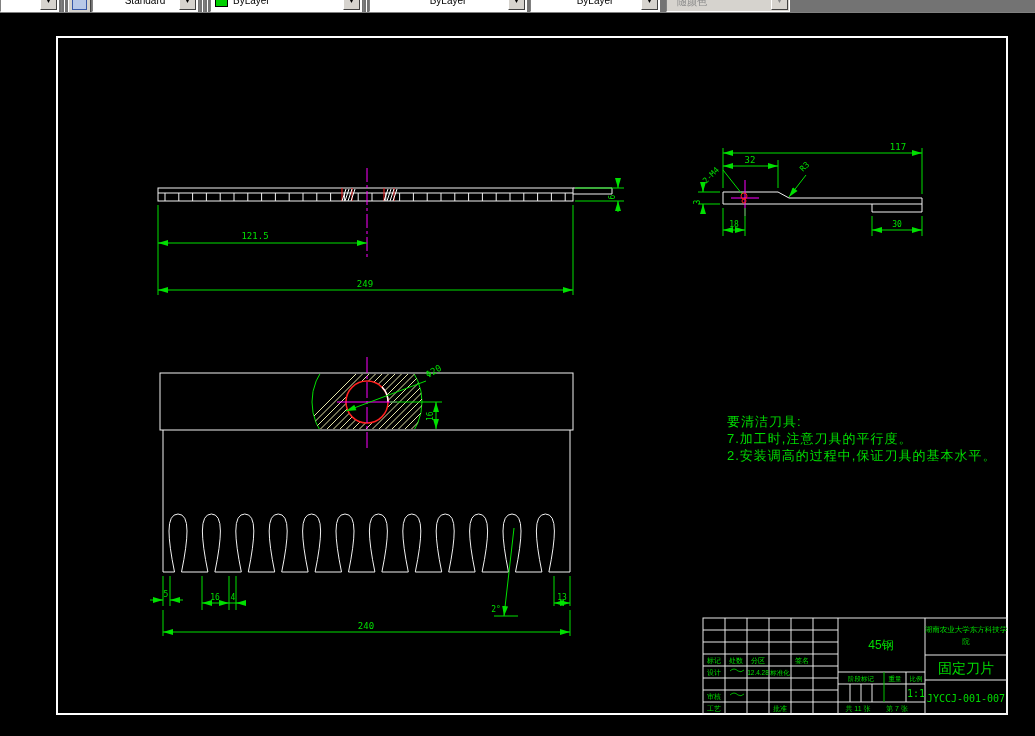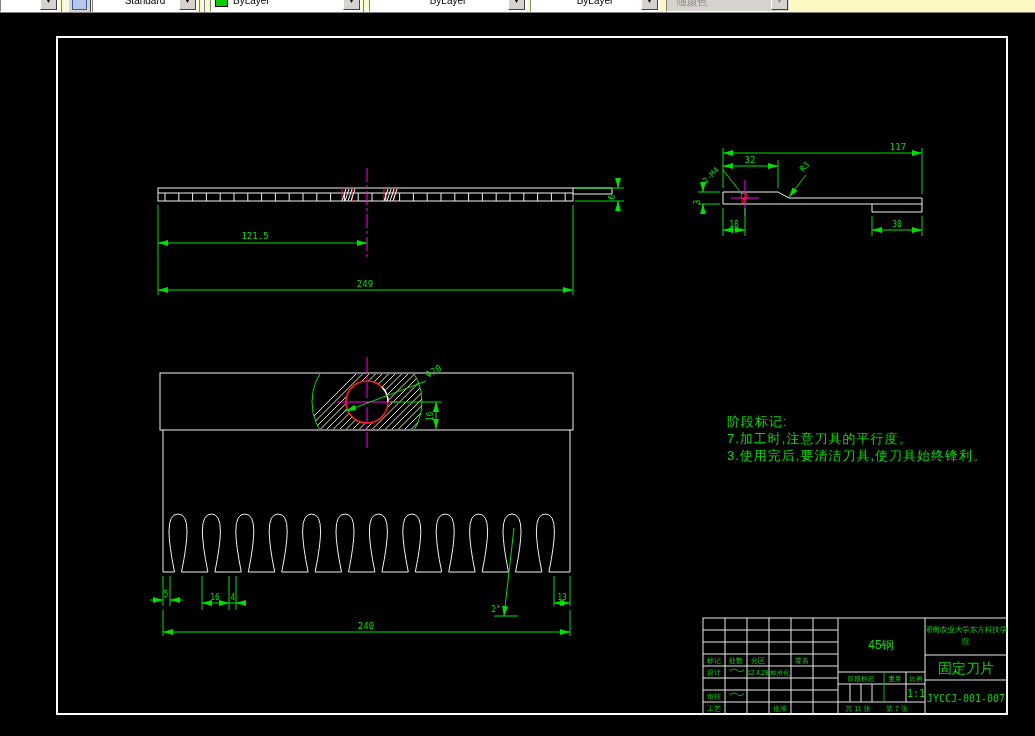--- a/index.html
+++ b/index.html
@@ -1,19 +1,19 @@
 <!DOCTYPE html>
 <html><head>
 <meta charset="utf-8">
 <style>
   html,body{margin:0;padding:0;background:#000;}
   #app{position:relative;width:1035px;height:736px;background:#000;overflow:hidden;
        font-family:"Liberation Sans",sans-serif;}
   
-  #toolbar{position:absolute;left:0;top:0;width:1035px;height:12px;background:#fef9c3;
+  #toolbar{position:absolute;left:0;top:0;width:1035px;height:12px;background:#737373;
            border-bottom:1px solid #808080;overflow:hidden;z-index:5;}
   .combo{position:absolute;height:20px;top:-10px;background:#fff;
          border-top:1px solid #808080;border-left:1px solid #808080;
          border-bottom:1px solid #fff;border-right:1px solid #fff;
          font-size:10px;color:#000;}
   .combo .ctext{position:absolute;left:22px;top:4px;white-space:nowrap;}
   .combo .ctext.noswatch{left:50%;transform:translateX(-50%);}
   .combo .arrowbtn{position:absolute;right:1px;top:1px;bottom:1px;width:15px;background:#d6d3ce;
          border-top:1px solid #fff;border-left:1px solid #fff;
          border-right:1px solid #404040;border-bottom:1px solid #404040;
@@ -65,23 +65,23 @@
     <span class="ctext noswatch">ByLayer</span>
     <span class="arrowbtn">▼</span>
   </div>
   <div class="combo disabled" style="left:666px;width:122px;">
     <span class="ctext" style="left:10px;">随颜色</span>
     <span class="arrowbtn" style="color:#8a8a8a;">▼</span>
   </div>
 </div>
 
 <div id="techreq">
-  <div>阶段标记:</div>
+  <div>要清洁刀具:</div>
   <div>7.加工时,注意刀具的平行度。</div>
-  <div>3.使用完后,要清洁刀具,使刀具始终锋利。</div>
+  <div>2.安装调高的过程中,保证刀具的基本水平。</div>
 </div>
 
 <svg id="cad" width="1035" height="724" viewBox="0 12 1035 724">
   <defs>
     <marker id="ae" markerWidth="12" markerHeight="8" refX="10" refY="3" orient="auto">
       <path d="M0,0 L10,3 L0,6 Z" fill="#00e000"></path>
     </marker>
     <marker id="as" markerWidth="12" markerHeight="8" refX="0" refY="3" orient="auto">
       <path d="M10,0 L0,3 L10,6 Z" fill="#00e000"></path>
     </marker>

